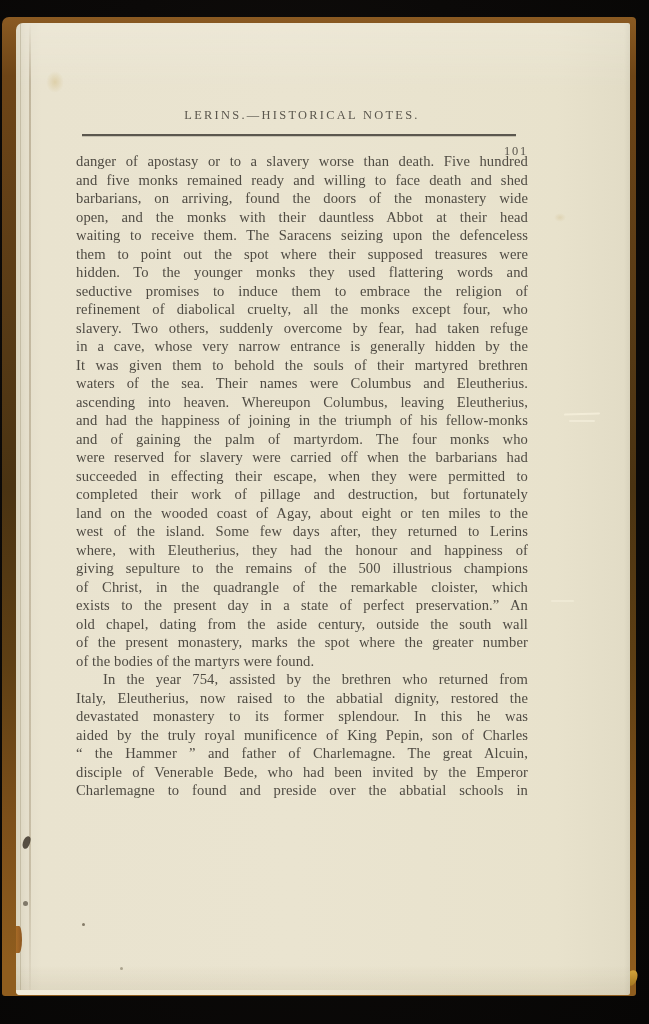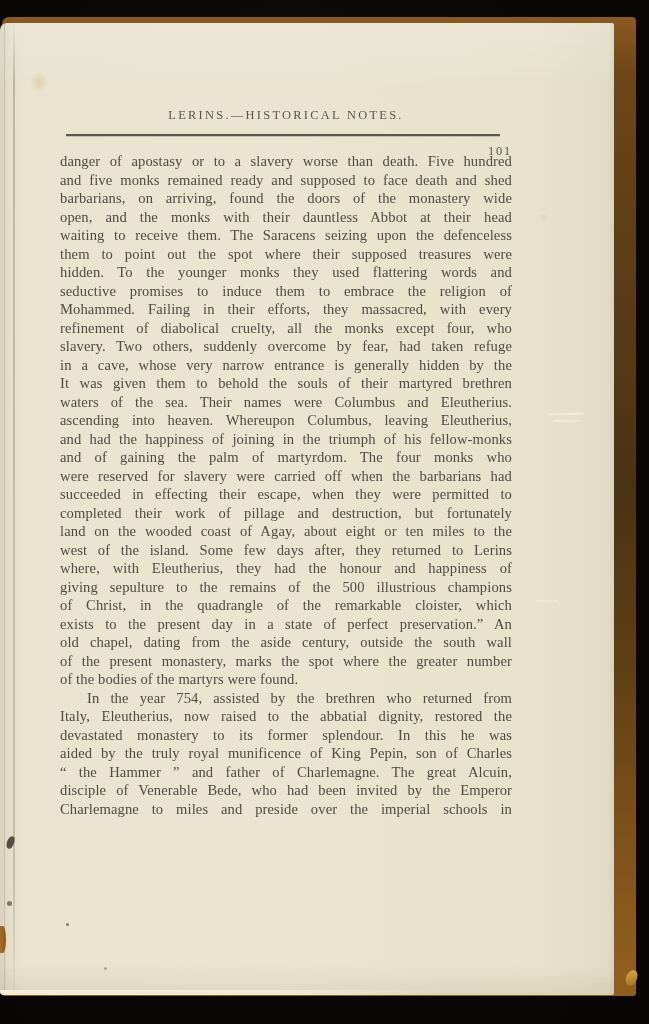--- a/index.html
+++ b/index.html
@@ -6,21 +6,21 @@
   .stage{position:relative;width:649px;height:1024px;overflow:hidden;
          background:radial-gradient(ellipse at 45% 40%, #14110d 0%, #0b0908 55%, #070605 100%);
          font-family:"Liberation Serif","DejaVu Serif",serif;}
   
   .cover{position:absolute;left:2px;top:17px;width:634px;height:979px;
          border-radius:7px 4px 3px 3px;
          background:linear-gradient(180deg,#8a5a22 0%,#6e4517 6%,#583b16 30%,#4a3312 48%,#5e3f14 66%,#7c4f1a 82%,#8f5d1e 97%);}
   .cover-chip{position:absolute;left:626px;top:970px;width:11px;height:16px;
          background:linear-gradient(160deg,#d8a83e,#a1741f);border-radius:60% 40% 55% 45%;transform:rotate(14deg);}
   
-  .page{position:absolute;left:0;top:23px;width:614px;height:972px;
+  .page{position:absolute;left:16px;top:23px;width:614px;height:972px;
         border-radius:7px 2px 2px 4px;
         background:linear-gradient(90deg,#d9d3bd 0px,#e4decb 10px,#e9e3cf 26px,#eae4d0 45%,#e8e2cc 88%,#e2dcc6 99%,#d8d2bc 100%);}
   .page:before{content:"";position:absolute;inset:0;border-radius:inherit;
         background:linear-gradient(180deg,rgba(255,255,252,.16) 0,rgba(255,255,252,0) 70px),
                    linear-gradient(0deg,rgba(120,100,60,.10) 0,rgba(120,100,60,0) 30px);}
   .crease{position:absolute;left:13px;top:0;width:2px;height:100%;
         background:linear-gradient(180deg,rgba(125,105,70,0) 0%,rgba(125,105,70,.34) 6%,rgba(125,105,70,.28) 88%,rgba(125,105,70,.04) 100%);}
   .crease2{position:absolute;left:4px;top:0;width:1px;height:100%;background:rgba(110,95,60,.22);}
   .bottom-edge{position:absolute;left:0;bottom:0;width:72%;height:5px;
         background:linear-gradient(90deg,#f3edda,#efe9d6 65%,rgba(243,237,218,0));border-radius:0 0 0 4px;}
@@ -64,28 +64,27 @@
     <div class="bottom-edge"></div>
 
     <div class="header">
       <span class="running-title">LERINS.—HISTORICAL NOTES.</span>
       <span class="page-number">101</span>
     </div>
     <div class="rule"></div>
 
     <div class="text" id="text-block">
         <div class="line">danger of apostasy or to a slavery worse than death.  Five hundred</div>
-        <div class="line">and five monks remained ready and supposed to face death and shed</div>
+        <div class="line">and five monks remained ready and willing to face death and shed</div>
         <div class="line">barbarians, on arriving, found the doors of the monastery wide</div>
         <div class="line">open, and the monks with their dauntless Abbot at their head</div>
         <div class="line">waiting to receive them.  The Saracens seizing upon the defenceless</div>
         <div class="line">them to point out the spot where their supposed treasures were</div>
         <div class="line">hidden.  To the younger monks they used flattering words and</div>
         <div class="line">seductive promises to induce them to embrace the religion of</div>
-        <div class="line">Mohammed.  Failing in their efforts, they massacred, with every</div>
         <div class="line">refinement of diabolical cruelty, all the monks except four, who</div>
         <div class="line">slavery.  Two others, suddenly overcome by fear, had taken refuge</div>
         <div class="line">in a cave, whose very narrow entrance is generally hidden by the</div>
         <div class="line">It was given them to behold the souls of their martyred brethren</div>
         <div class="line">waters of the sea.  Their names were Columbus and Eleutherius.</div>
         <div class="line">ascending into heaven.  Whereupon Columbus, leaving Eleutherius,</div>
         <div class="line">and had the happiness of joining in the triumph of his fellow-monks</div>
         <div class="line">and of gaining the palm of martyrdom.  The four monks who</div>
         <div class="line">were reserved for slavery were carried off when the barbarians had</div>
         <div class="line">succeeded in effecting their escape, when they were permitted to</div>
@@ -98,21 +97,21 @@
         <div class="line">exists to the present day in a state of perfect preservation.”  An</div>
         <div class="line">old chapel, dating from the aside century, outside the south wall</div>
         <div class="line">of the present monastery, marks the spot where the greater number</div>
         <div class="line flush">of the bodies of the martyrs were found.</div>
         <div class="line indent">In the year 754, assisted by the brethren who returned from</div>
         <div class="line">Italy, Eleutherius, now raised to the abbatial dignity, restored the</div>
         <div class="line">devastated monastery to its former splendour.  In this he was</div>
         <div class="line">aided by the truly royal munificence of King Pepin, son of Charles</div>
         <div class="line">“ the Hammer ” and father of Charlemagne.  The great Alcuin,</div>
         <div class="line">disciple of Venerable Bede, who had been invited by the Emperor</div>
-        <div class="line">Charlemagne to miles and preside over the imperial schools in</div>
+        <div class="line">Charlemagne to found and preside over the abbatial schools in</div>
       </div>
 
     <div class="blemish stain1"></div>
     <div class="blemish stain2"></div>
     <div class="blemish ink1"></div>
     <div class="blemish ink2"></div>
     <div class="blemish speck1"></div>
     <div class="blemish speck2"></div>
     <div class="blemish sliver"></div>
     <div class="scratch scr1"></div>

